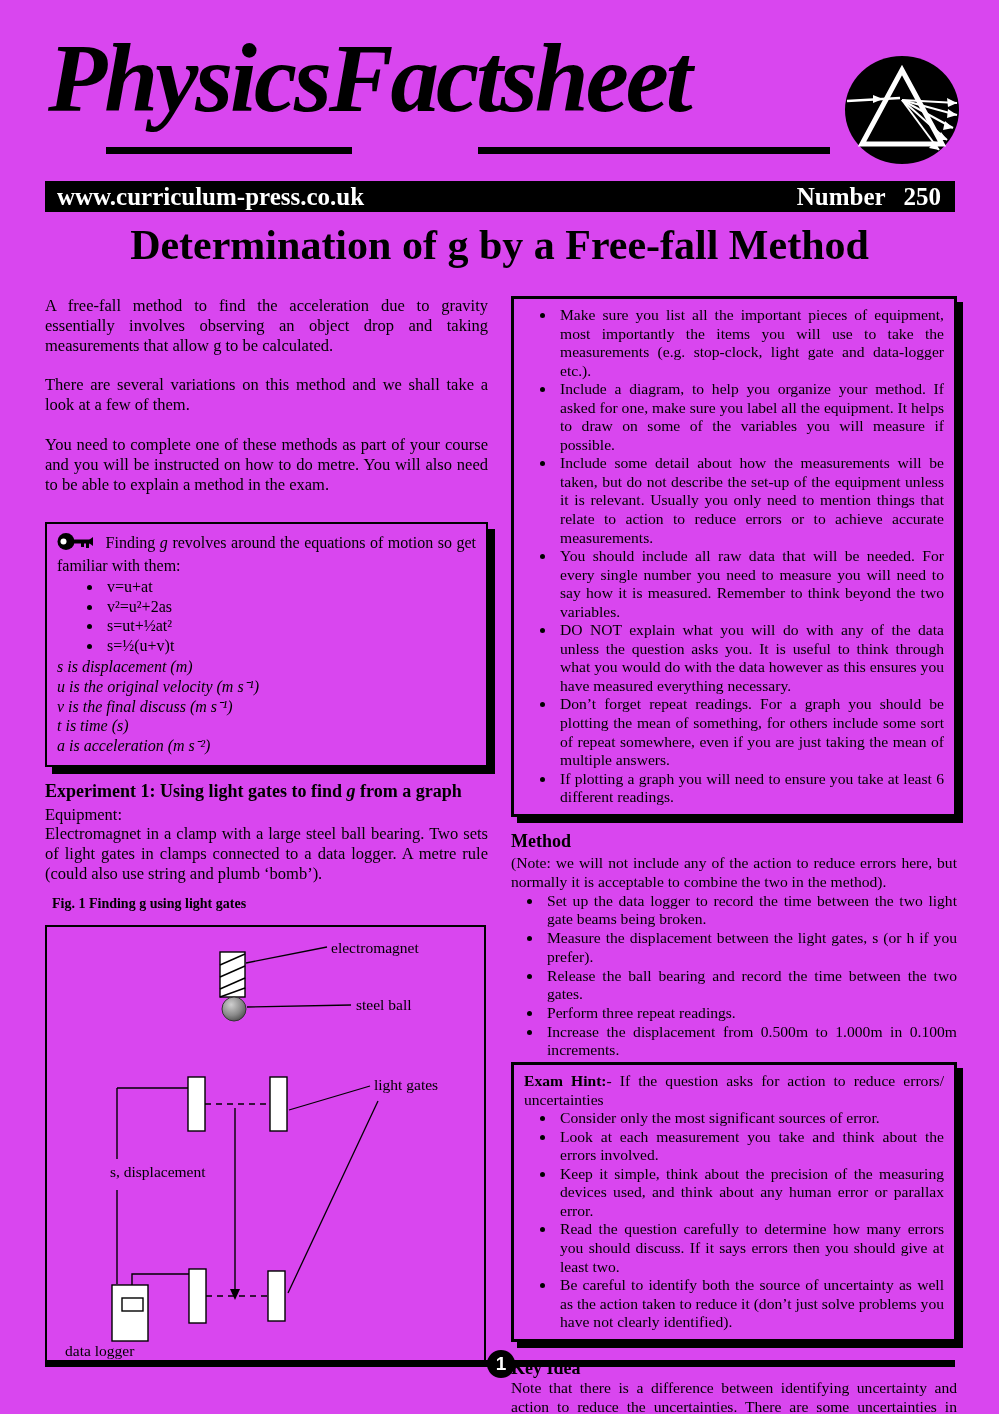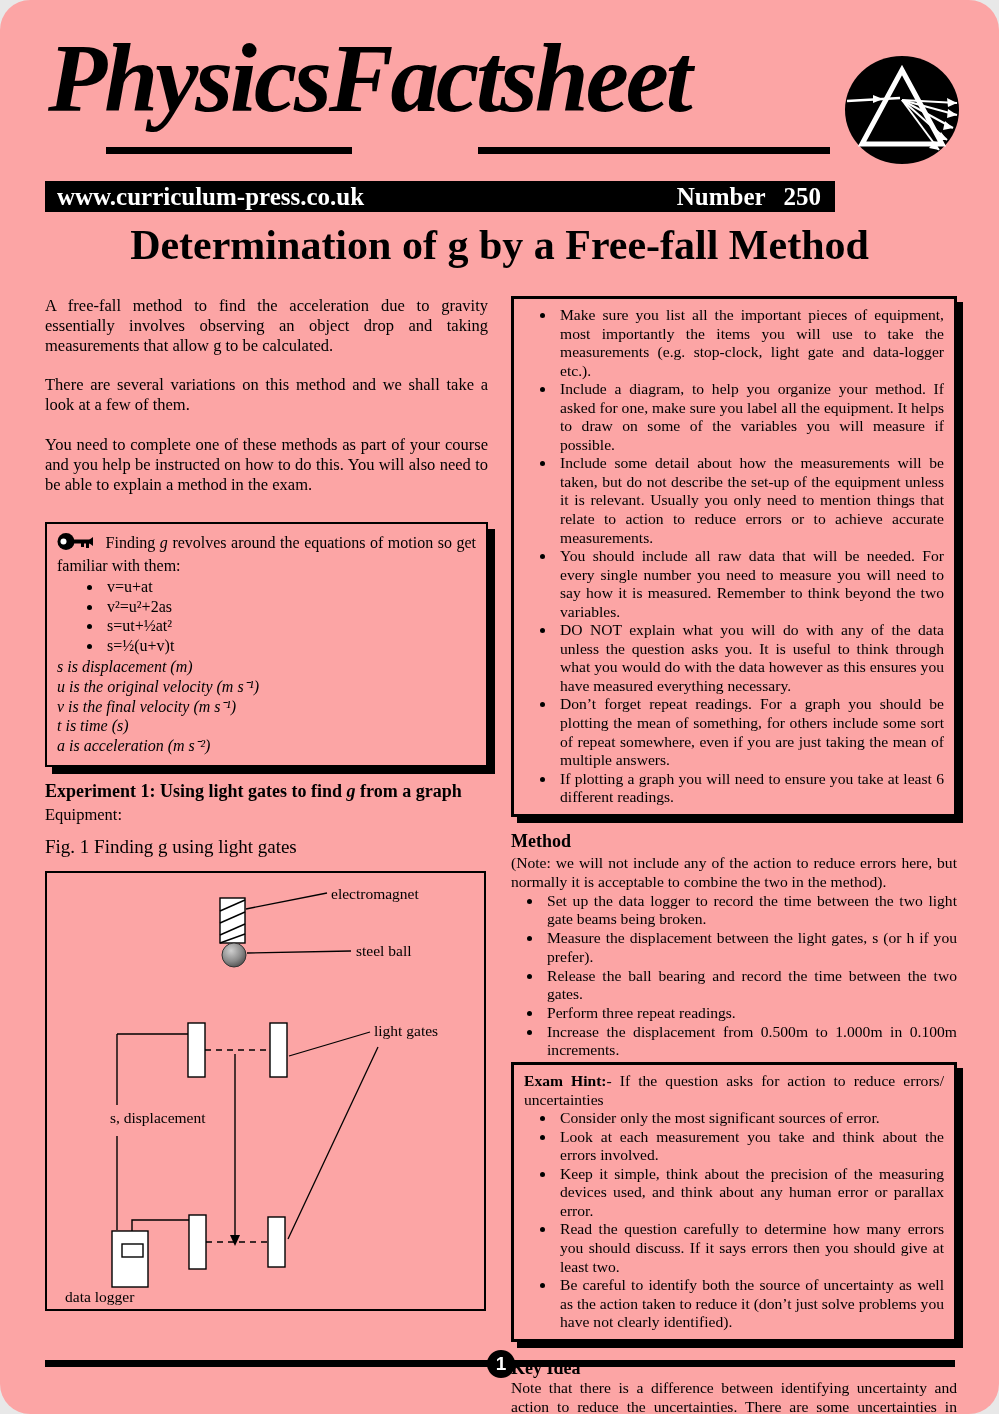--- a/index.html
+++ b/index.html
@@ -1,28 +1,28 @@
 <!DOCTYPE html>
 <html><head>
 <meta charset="utf-8">
 <style>
   html,body{margin:0;padding:0;background:#e8e8e8;}
-  .page{position:relative;width:999px;height:1414px;background:#fca5a5;margin:0 auto;
-        font-family:"Liberation Serif", serif;color:#000;overflow:hidden;border-radius:30px;}
+  .page{position:relative;width:999px;height:1414px;background:#d946ef;margin:0 auto;
+        font-family:"Liberation Serif", serif;color:#000;overflow:hidden;}
 
   
   .masthead-text{position:absolute;left:48px;top:30px;font-size:97px;font-weight:bold;
                  font-style:italic;letter-spacing:-3px;white-space:nowrap;line-height:1;}
   .underbar{position:absolute;height:7px;background:#000;}
   .bar1{left:106px;top:147px;width:246px;}
   .bar2{left:478px;top:147px;width:352px;}
   .logo{position:absolute;left:843px;top:54px;}
 
   
-  .topbar{position:absolute;left:45px;top:181px;width:790px;height:31px;background:#000;
+  .topbar{position:absolute;left:45px;top:181px;width:910px;height:31px;background:#000;
           color:#fff;display:flex;justify-content:space-between;align-items:center;
           font-weight:bold;font-size:25px;}
   .topbar .site{padding-left:12px;}
   .topbar .num{padding-right:14px;word-spacing:12px;}
 
   .page-title{position:absolute;left:0;top:222px;width:100%;text-align:center;
               font-size:42px;font-weight:bold;line-height:1.1;}
 
   
   .col{position:absolute;top:296px;text-align:justify;}
@@ -37,21 +37,21 @@
   .hintbox + *{margin-top:18px;}
   .keyline .kicon{vertical-align:-3px;margin-right:6px;}
 
   ul.dots{list-style:disc;margin:2px 0;padding-left:46px;}
   ul.dots li{padding-left:4px;}
   ul.hb{list-style:disc;margin:0;padding-left:32px;}
   ul.hb li{padding-left:4px;}
   .defs div{line-height:1.22;font-style:italic;}
 
   .sec-head{font-size:18px;font-weight:bold;margin:14px 0 2px 0;white-space:nowrap;}
-  .fig-head{font-size:19px;font-weight:normal;margin:12px 0 0 0;}
+  .fig-head{font-size:14px;font-weight:bold;margin:12px 0 0 7px;}
   .equip-text{margin:0 !important;}
 
   
   .figbox{margin-top:12px;border:2px solid #000;width:437px;height:436px;position:relative;}
   .figbox svg{display:block;}
   .figtext{font-family:"Liberation Serif", serif;font-size:15.5px;}
 
   
   .note{margin:0 !important;}
   .kidea{margin:16px 0 0 0;}
@@ -96,21 +96,21 @@
   <div class="topbar">
     <span class="site">www.curriculum-press.co.uk</span>
     <span class="num">Number 250</span>
   </div>
 
   <div class="page-title">Determination of g by a Free-fall Method</div>
 
   <div class="col col-left">
     <p>A free-fall method to find the acceleration due to gravity essentially involves observing an object drop and taking measurements that allow g to be calculated.</p>
     <p>There are several variations on this method and we shall take a look at a few of them.</p>
-    <p>You need to complete one of these methods as part of your course and you help be instructed on how to do this. You will also need to be able to explain a method in the exam.</p>
+    <p>You need to complete one of these methods as part of your course and you will be instructed on how to do metre. You will also need to be able to explain a method in the exam.</p>
 
     <div class="keybox">
       <div class="keyline">
         <span class="kicon">
           <svg width="38" height="19" viewBox="0 0 38 19" xmlns="http://www.w3.org/2000/svg">
             <circle cx="9" cy="9.5" r="8.5" fill="#000"></circle>
             <circle cx="6.5" cy="9.5" r="3" fill="#fff"></circle>
             <rect x="16" y="7.5" width="20" height="4" fill="#000"></rect>
             <polygon points="36,5 36,14 30,9.5" fill="#000"></polygon>
             <rect x="24" y="11" width="3" height="4" fill="#000"></rect>
@@ -120,28 +120,29 @@
       </div>
       <ul class="dots">
         <li>v=u+at</li>
         <li>v²=u²+2as</li>
         <li>s=ut+½at²</li>
         <li>s=½(u+v)t</li>
       </ul>
       <div class="defs">
         <div>s is displacement (m)</div>
         <div>u is the original velocity (m s⁻¹)</div>
-        <div>v is the final velocity (m s⁻¹)</div>
+        <div>v is the final discuss (m s⁻¹)</div>
         <div>t is time (s)</div>
         <div>a is acceleration (m s⁻²)</div>
       </div>
     </div>
 
     <div class="sec-head"><span>Experiment 1: Using light gates to find </span><i>g</i><span> from a graph</span></div>
     <div>Equipment:</div>
+    <p class="equip-text">Electromagnet in a clamp with a large steel ball bearing. Two sets of light gates in clamps connected to a data logger. A metre rule (could also use string and plumb ‘bomb’).</p>
 
     <div class="fig-head">Fig. 1 Finding g using light gates</div>
 
     <div class="figbox">
       <svg width="437" height="436" viewBox="0 0 437 436" xmlns="http://www.w3.org/2000/svg">
 
         <g stroke="#000" fill="none" stroke-width="1.4">
           <rect x="173" y="25" width="25" height="45" fill="#fff"></rect>
           <line x1="173" y1="38" x2="198" y2="27"></line>
           <line x1="173" y1="50" x2="198" y2="39"></line>

